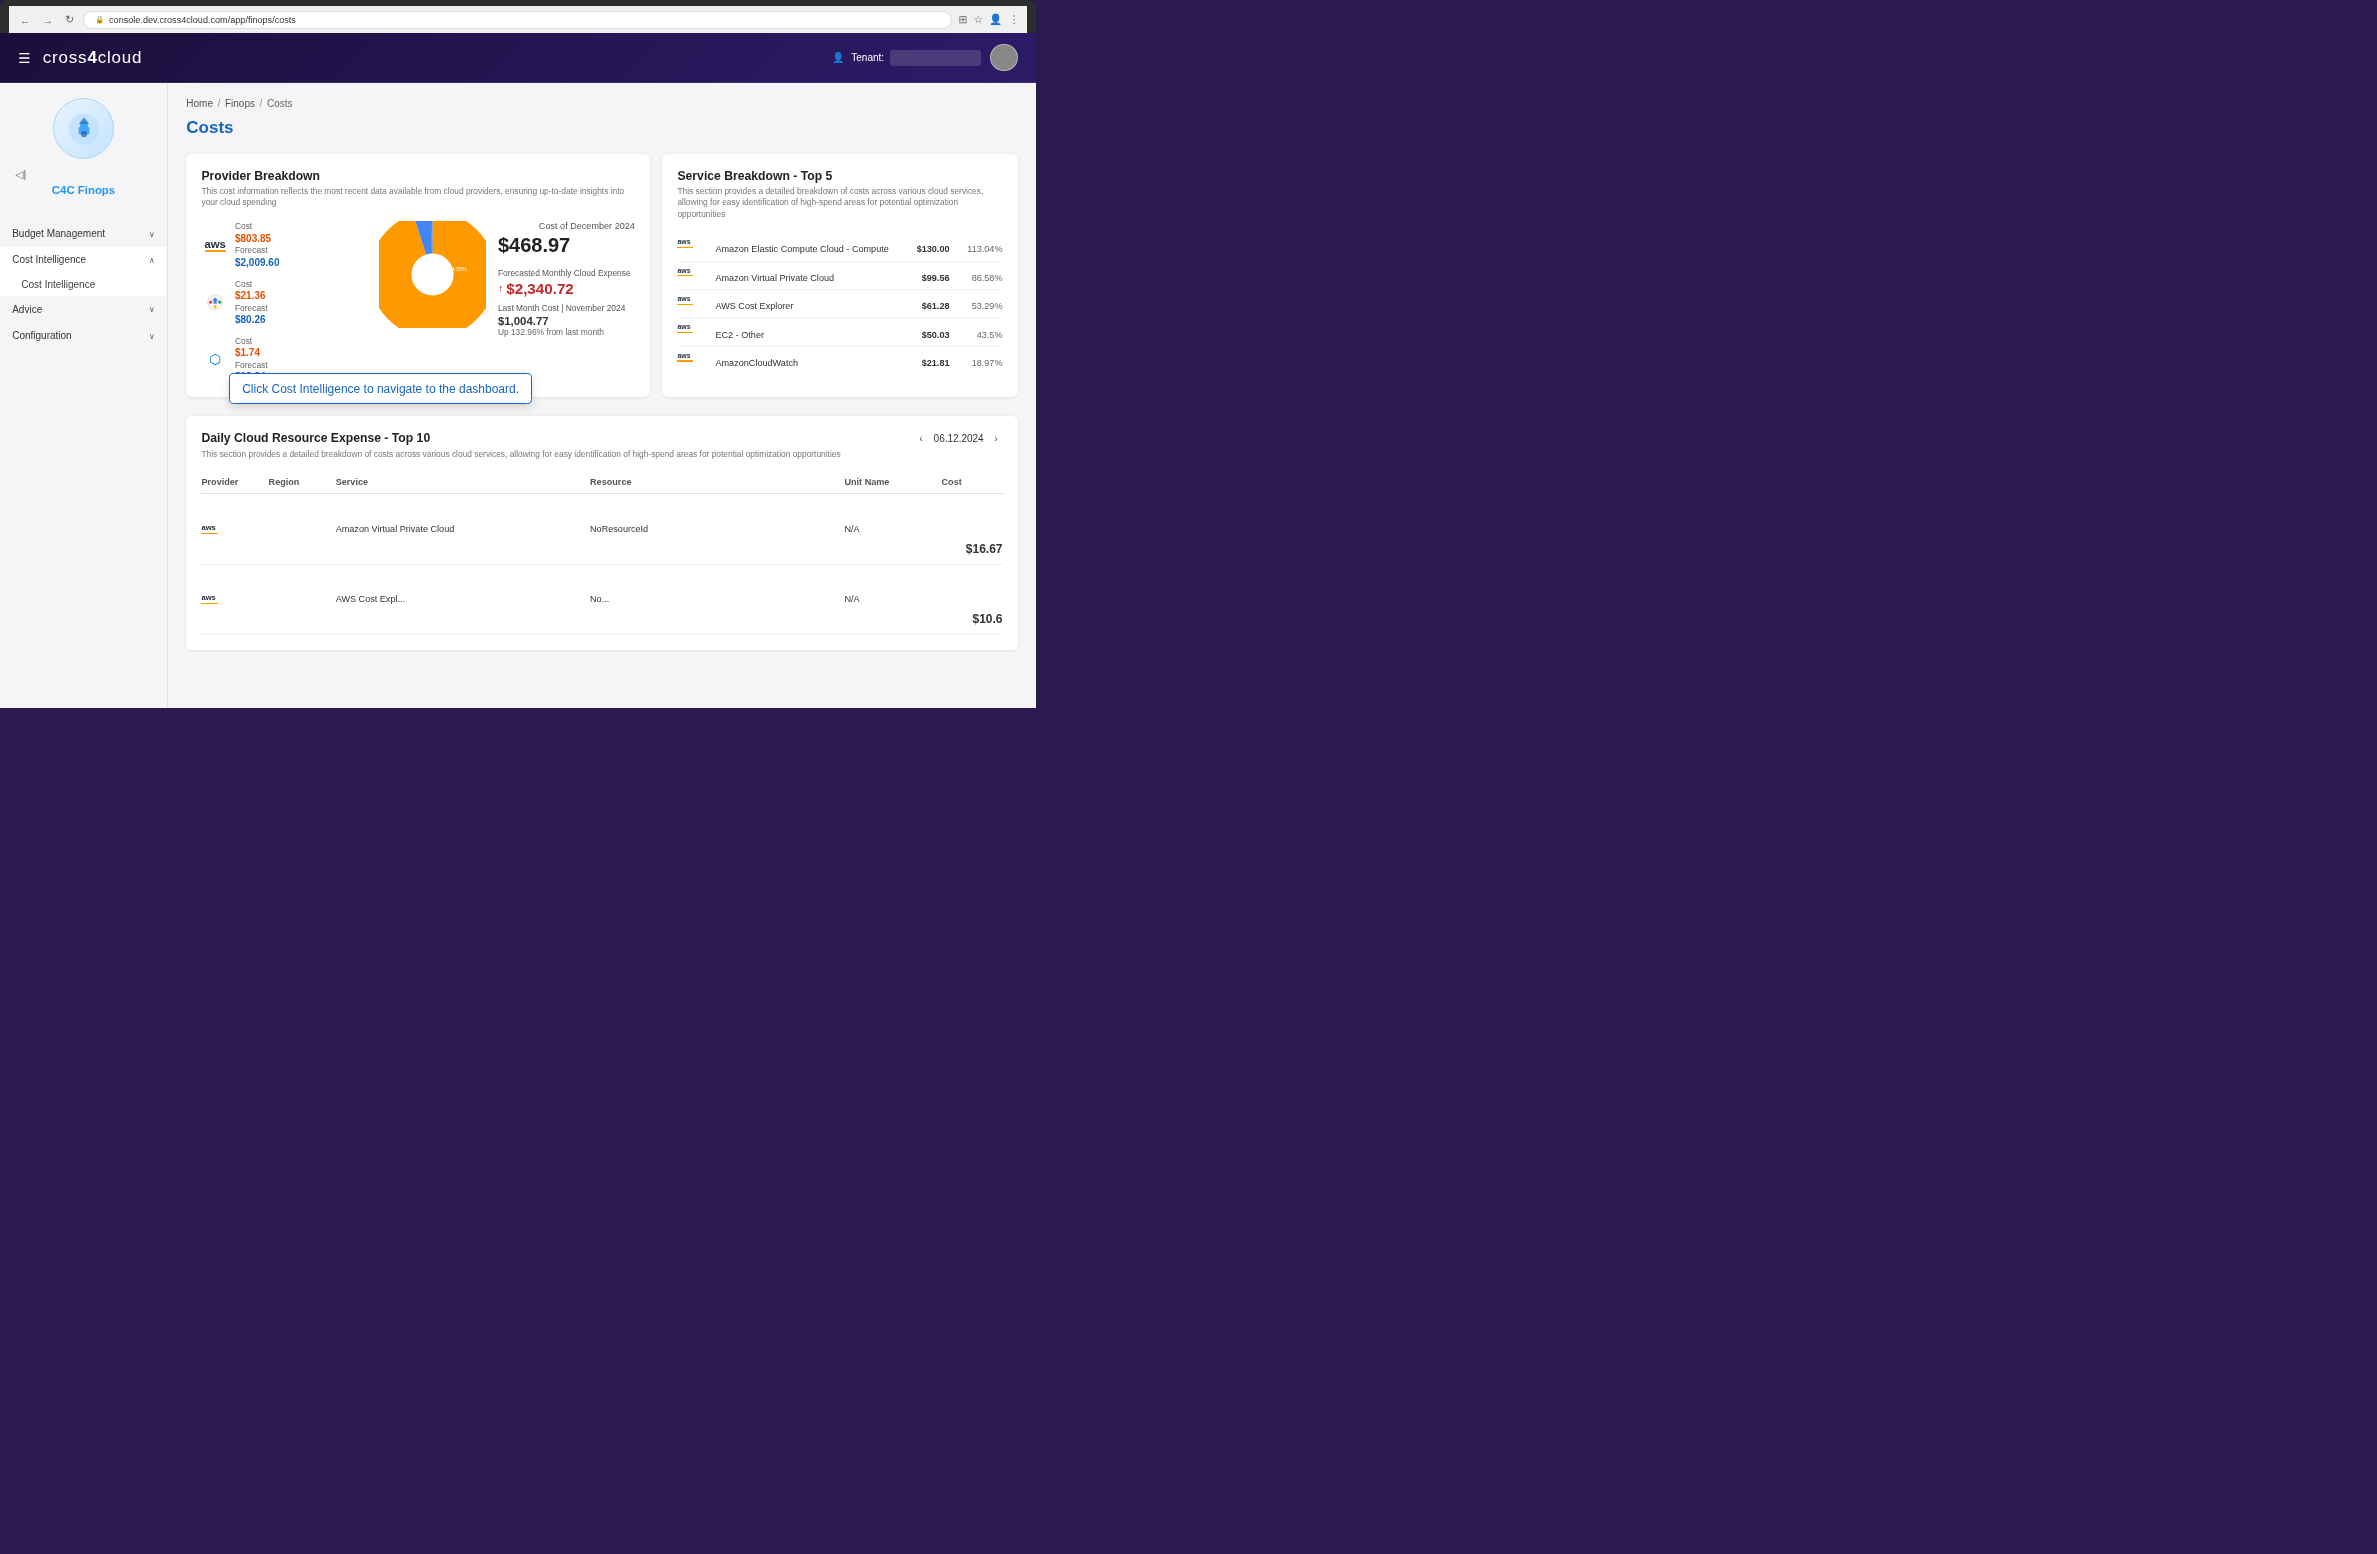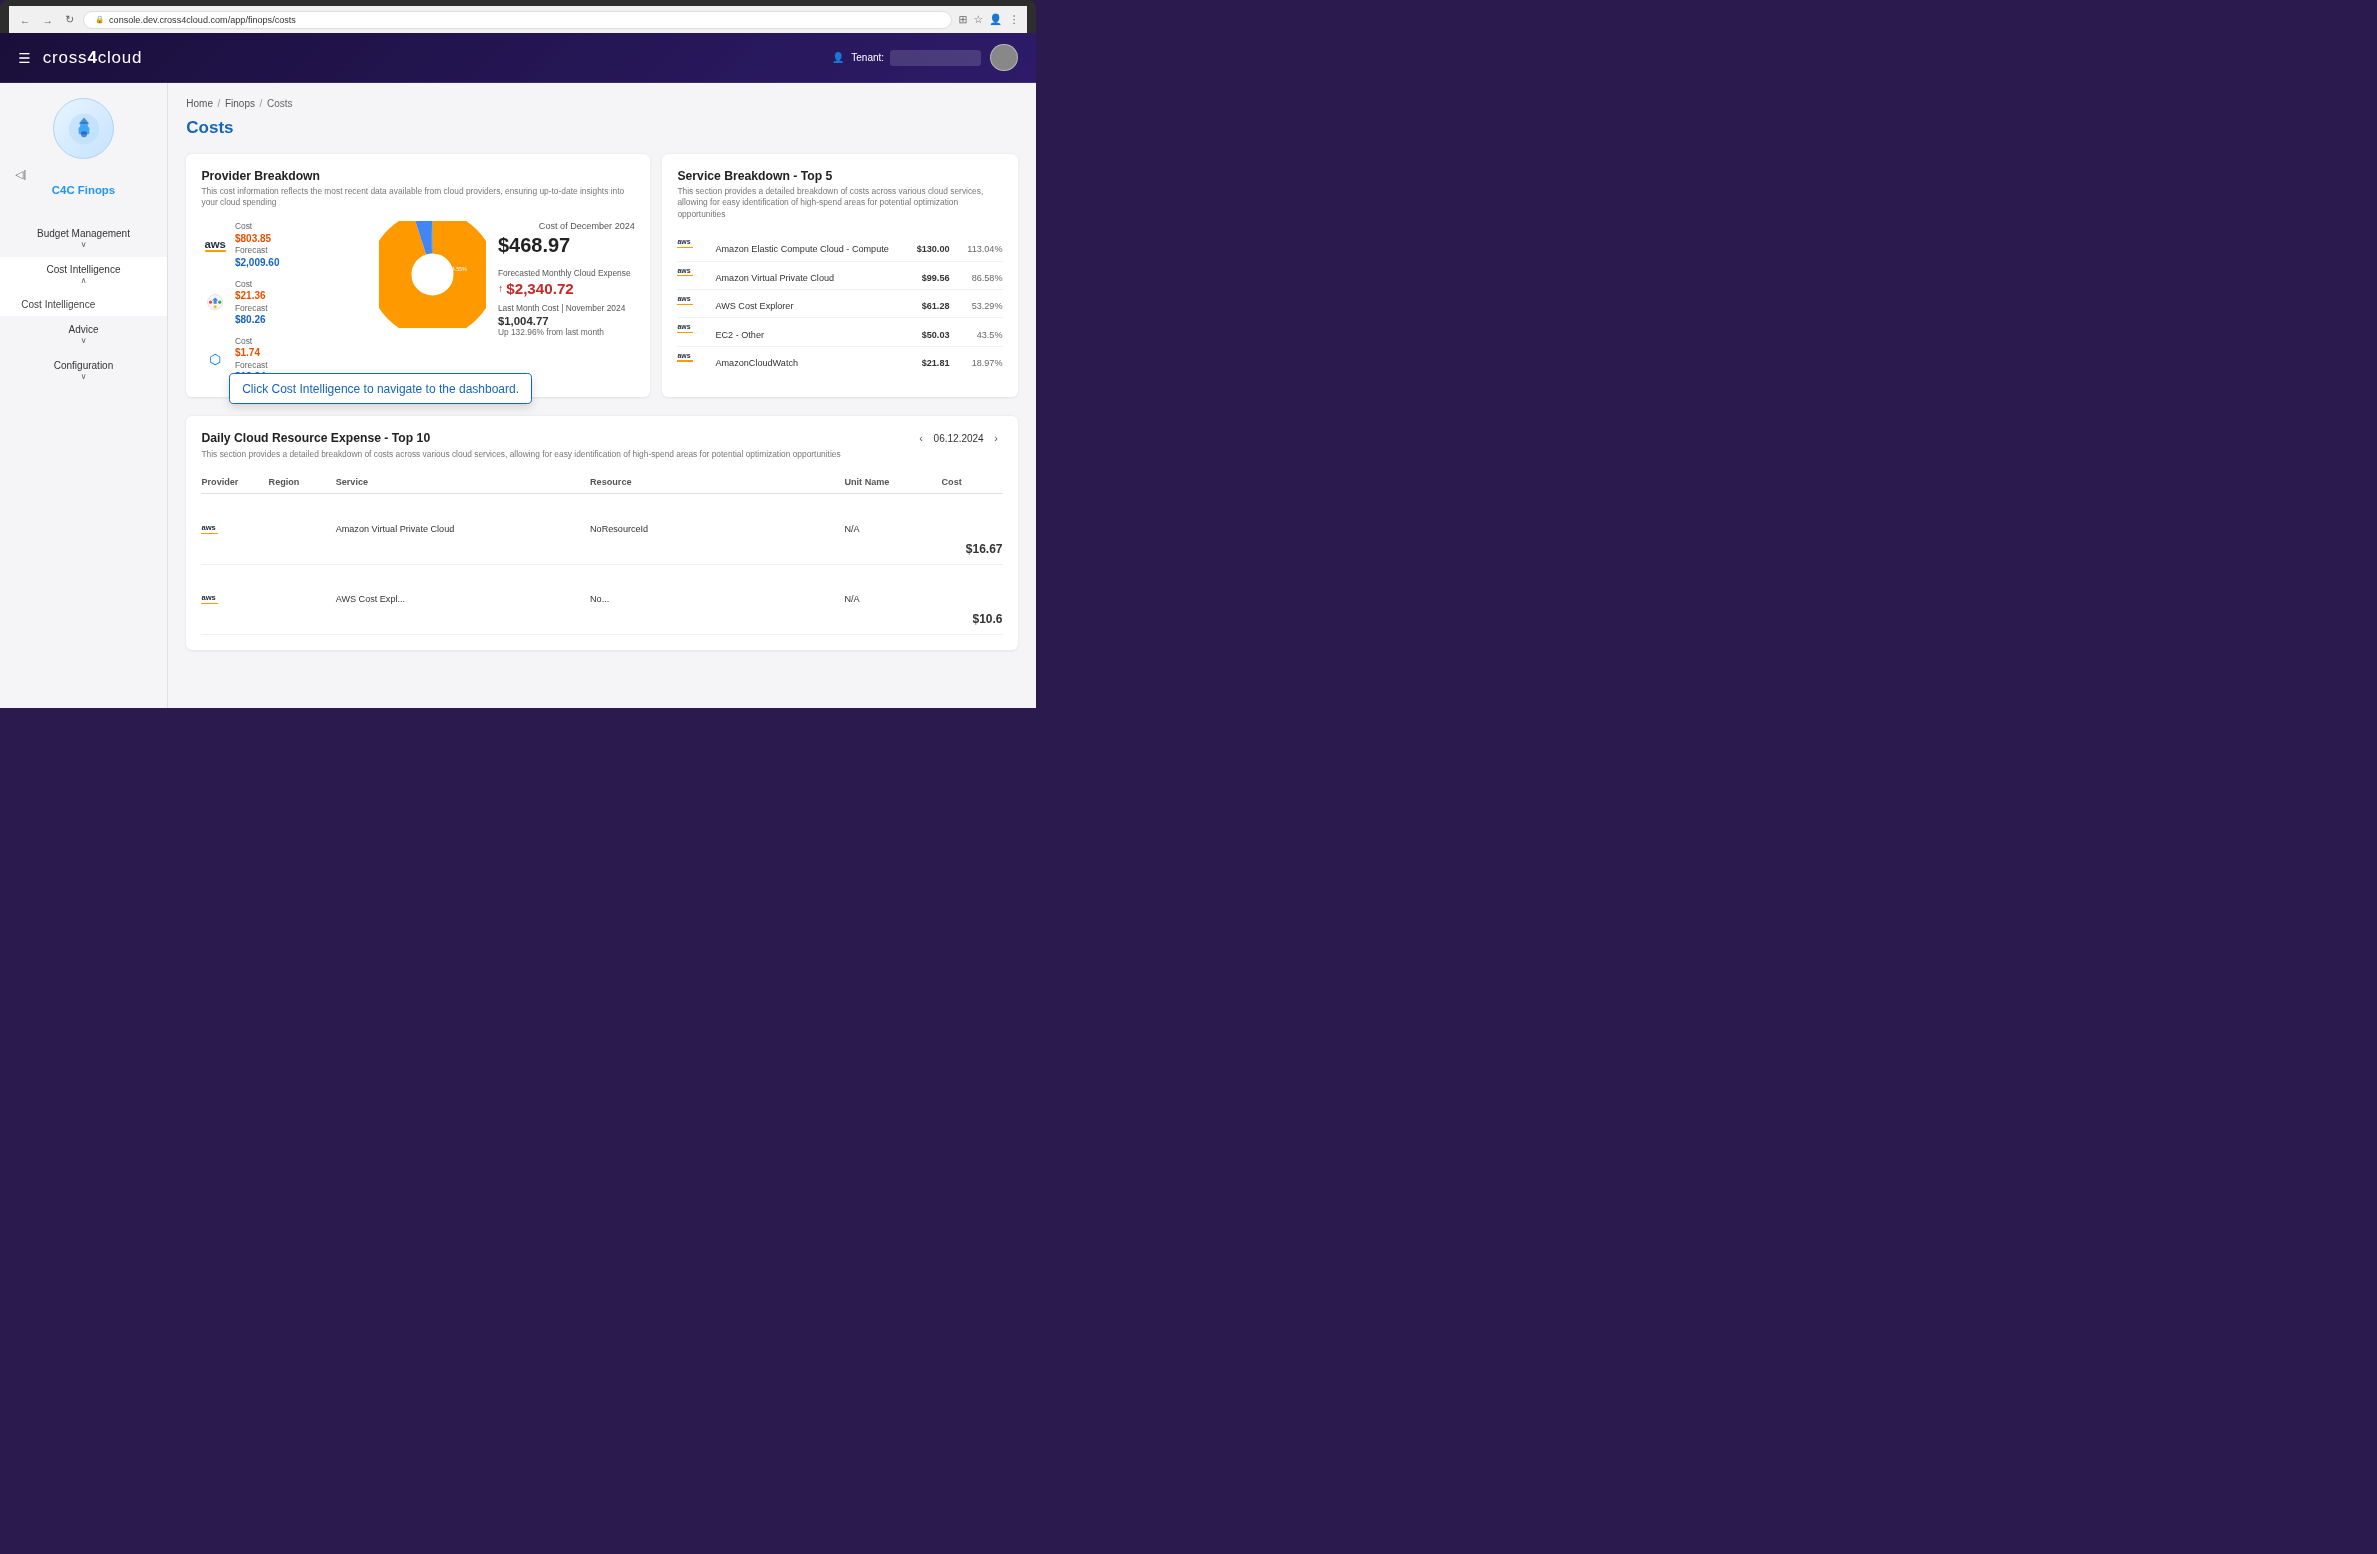--- a/index.html
+++ b/index.html
@@ -176,21 +176,20 @@
       margin-bottom: 12.2px;
     }
     .sidebar-nav-item {
       padding: 7.6px 12.2px;
       display: flex;
       align-items: center;
       justify-content: space-between;
       cursor: pointer;
       color: #333;
       font-size: 10px;
-      flex-direction: column;
     }
     .sidebar-nav-item.active-parent {
       background: white;
       font-weight: 500;
     }
     .chevron { font-size: 8.4px; color: #666; }
     .sidebar-sub-item {
       padding: 6.1px 12.2px 6.1px 21.3px;
       font-size: 10px;
       color: #444;

